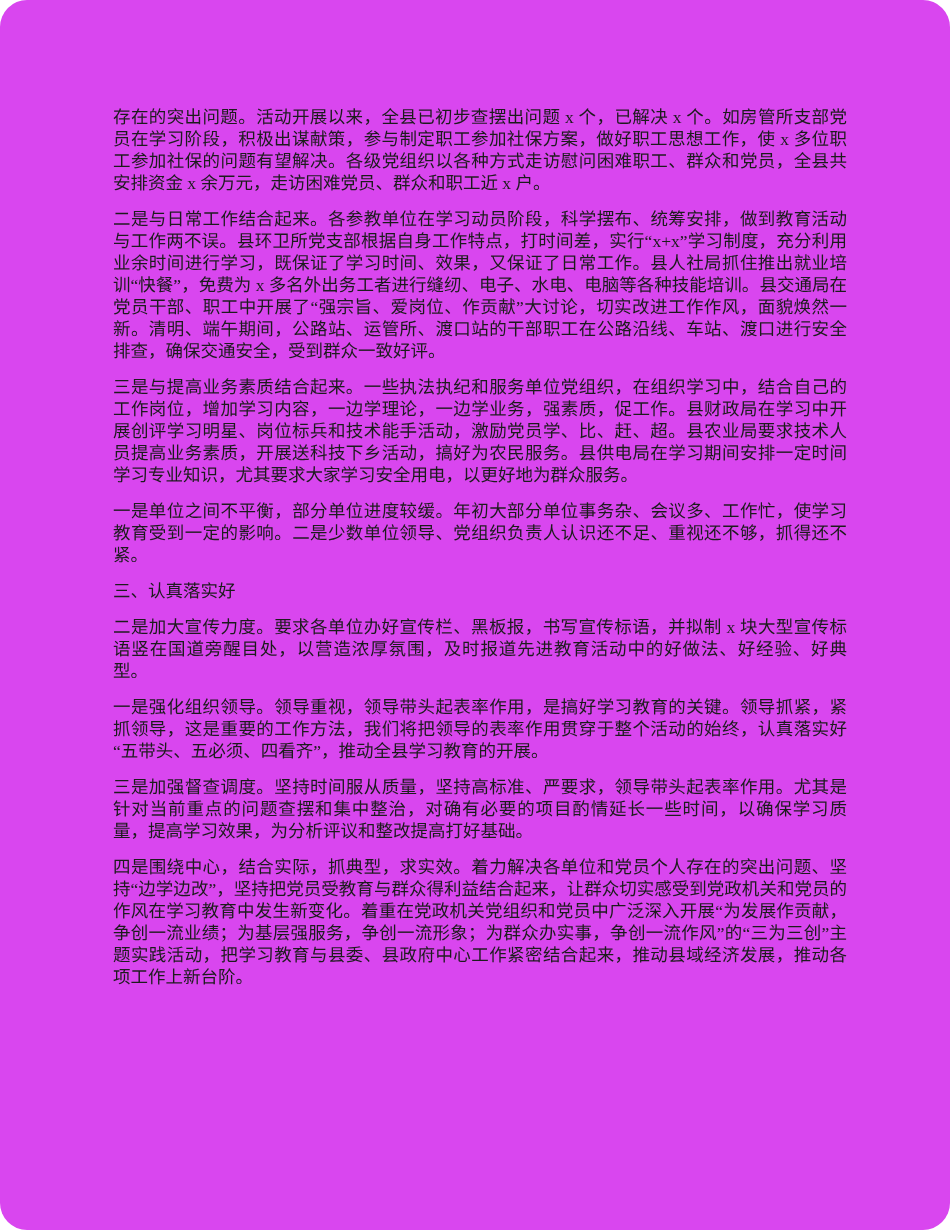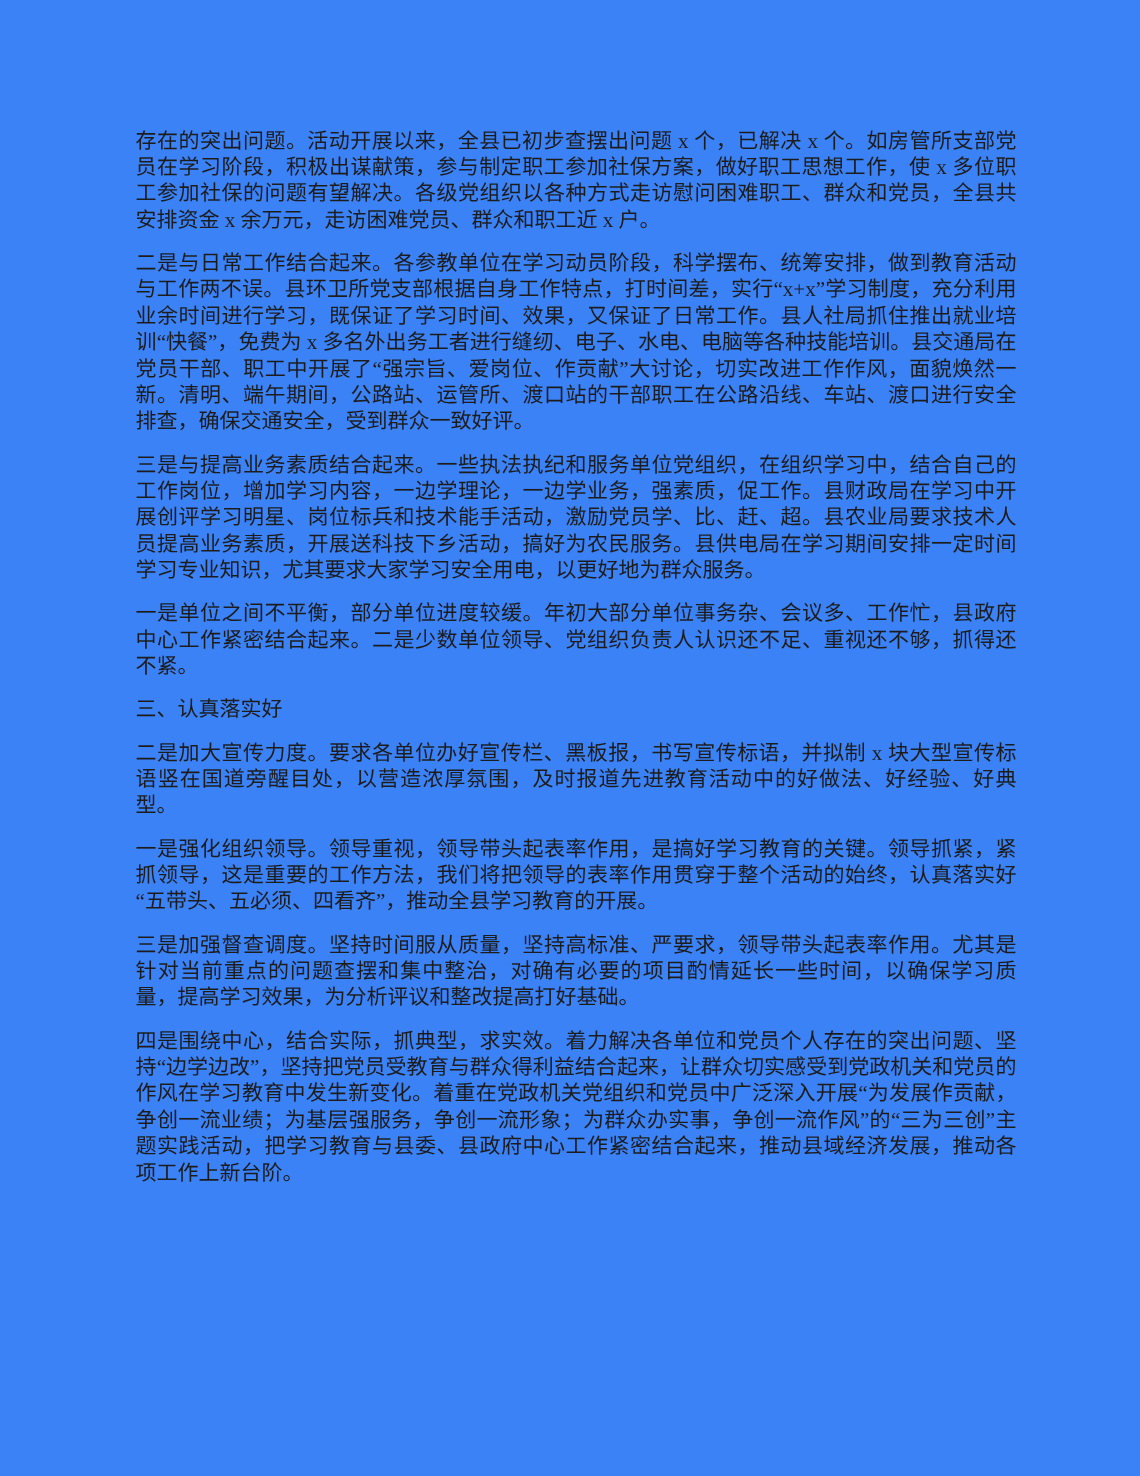--- a/index.html
+++ b/index.html
@@ -7,21 +7,22 @@
   body {
     width: 950px;
     height: 1230px;
     background: #ffffff;
     overflow: hidden;
   }
   .page {
     position: relative;
     width: 950px;
     height: 1230px;
-    background: #3b82f6;
+    background: #d946ef;
+    border-radius: 27px;
   }
   .doc {
     position: absolute;
     left: 113px;
     top: 106px;
     width: 734px;
     font-family: "Liberation Serif", "DejaVu Serif", serif;
     font-size: 17.5px;
     line-height: 22px;
     color: #1c1c1c;
@@ -43,21 +44,21 @@
 <div class="page">
   <div class="doc">
 
     <p class="para"><span class="seg">存在的突出问题。活动开展以来，全县已初步查摆出问题 x 个，已解决 x 个。如房管所支部党员在学习阶段，积极出谋献策，参与制定职工参加社保方案，做好职工思想工作，使 x 多位职工参加社保的问题有望解决。各级党组织以各种方式走访慰问困难职工、群众和党员，全县共安排资金 x 余万元，走访困难党员、群众和职工近 x 户。</span></p>
 
     <p class="para"><span class="seg bold">二是</span><span class="seg">与日常工作结合起来。各参教单位在学习动员阶段，科学摆布、统筹安排，做到教育活动与工作两不误。县环卫所党支部根据自身工作特点，打时间差，实行“x+x”学习制度，充分利用业余时间进行学习，既保证了学习时间、效果，又保证了日常工作。县人社局抓住推出就业培训“快餐”，免费为 x 多名外出务工者进行缝纫、电子、水电、电脑等各种技能培训。县交通局在党员干部、职工中开展了“强宗旨、爱岗位、作贡献”大讨论，切实改进工作作风，面貌焕然一新。清明、端午期间，公路站、运管所、渡口站的干部职工在公路沿线、车站、渡口进行安全排查，确保交通安全，受到群众一致好评。</span></p>
 
     <p class="para"><span class="seg bold">三是</span><span class="seg">与提高业务素质结合起来。一些执法执纪和服务单位党组织，在组织学习中，结合自己的工作岗位，增加学习内容，一边学理论，一边学业务，强素质，促工作。县财政局在学习中开展创评学习明星、岗位标兵和技术能手活动，激励党员学、比、赶、超。县农业局要求技术人员提高业务素质，开展送科技下乡活动，搞好为农民服务。县供电局在学习期间安排一定时间学习专业知识，尤其要求大家学习安全用电，以更好地为群众服务。</span></p>
 
 
-    <p class="para"><span class="seg bold">一是</span><span class="seg">单位之间不平衡，部分单位进度较缓。年初大部分单位事务杂、会议多、工作忙，县政府中心工作紧密结合起来。</span><span class="seg bold">二是</span><span class="seg">少数单位领导、党组织负责人认识还不足、重视还不够，抓得还不紧。</span></p>
+    <p class="para"><span class="seg bold">一是</span><span class="seg">单位之间不平衡，部分单位进度较缓。年初大部分单位事务杂、会议多、工作忙，使学习教育受到一定的影响。</span><span class="seg bold">二是</span><span class="seg">少数单位领导、党组织负责人认识还不足、重视还不够，抓得还不紧。</span></p>
 
     <h2 class="heading">三、认真落实好</h2>
 
     <p class="para"><span class="seg bold">二是</span><span class="seg">加大宣传力度。要求各单位办好宣传栏、黑板报，书写宣传标语，并拟制 x 块大型宣传标语竖在国道旁醒目处，以营造浓厚氛围，及时报道先进教育活动中的好做法、好经验、好典型。</span></p>
 
     <p class="para"><span class="seg bold">一是</span><span class="seg">强化组织领导。领导重视，领导带头起表率作用，是搞好学习教育的关键。领导抓紧，紧抓领导，这是重要的工作方法，我们将把领导的表率作用贯穿于整个活动的始终，认真落实好“五带头、五必须、四看齐”，推动全县学习教育的开展。</span></p>
 
     <p class="para"><span class="seg bold">三是</span><span class="seg">加强督查调度。坚持时间服从质量，坚持高标准、严要求，领导带头起表率作用。尤其是针对当前重点的问题查摆和集中整治，对确有必要的项目酌情延长一些时间，以确保学习质量，提高学习效果，为分析评议和整改提高打好基础。</span></p>
 
     <p class="para"><span class="seg bold">四是</span><span class="seg">围绕中心，结合实际，抓典型，求实效。着力解决各单位和党员个人存在的突出问题、坚持“边学边改”，坚持把党员受教育与群众得利益结合起来，让群众切实感受到党政机关和党员的作风在学习教育中发生新变化。着重在党政机关党组织和党员中广泛深入开展“为发展作贡献，争创一流业绩；为基层强服务，争创一流形象；为群众办实事，争创一流作风”的“三为三创”主题实践活动，把学习教育与县委、县政府中心工作紧密结合起来，推动县域经济发展，推动各项工作上新台阶。</span></p>

